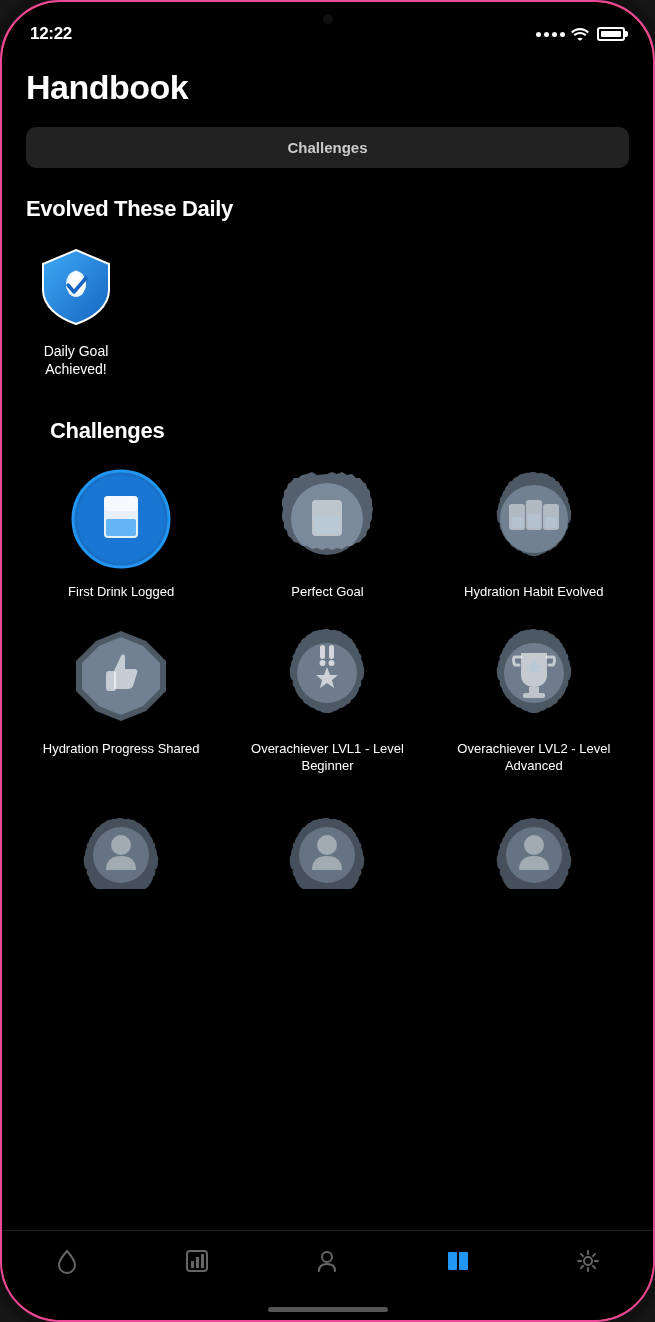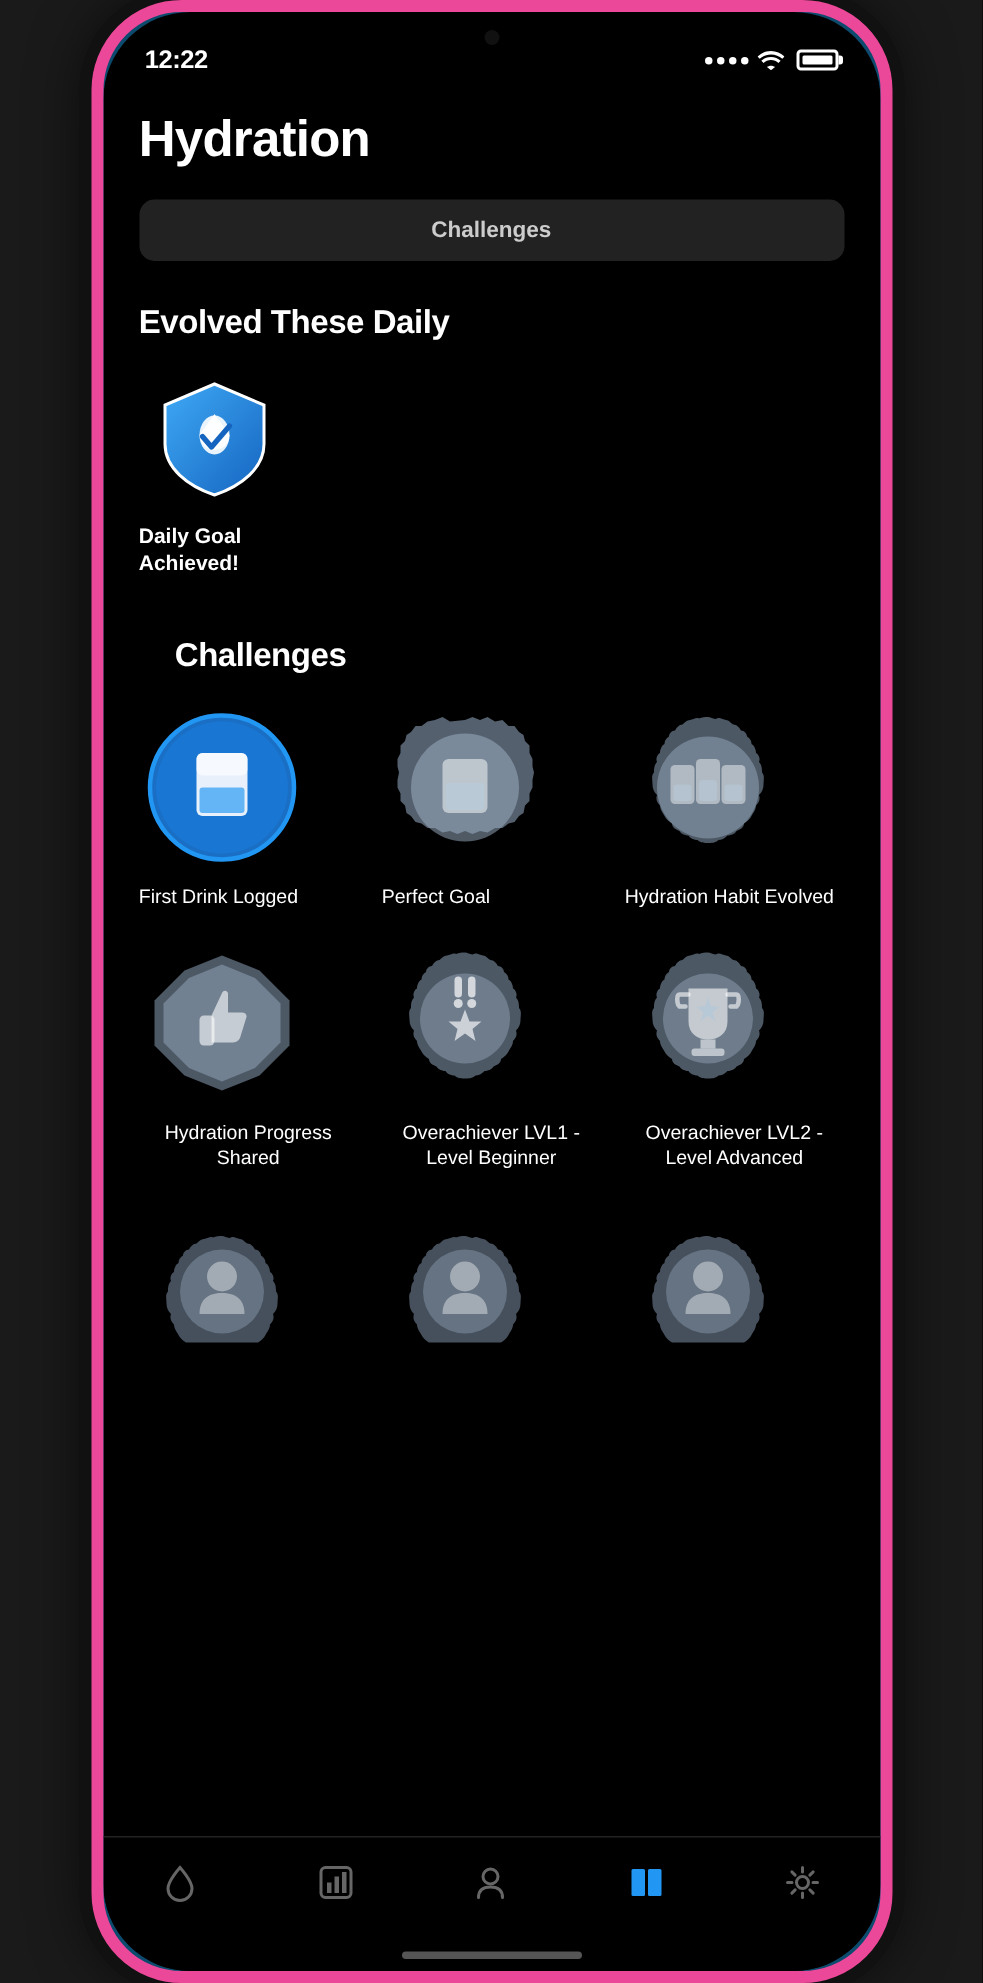--- a/index.html
+++ b/index.html
@@ -5,27 +5,27 @@
     * { margin: 0; padding: 0; box-sizing: border-box; }
     body {
       background: #1a1a1a;
       display: flex;
       justify-content: center;
       align-items: center;
       min-height: 100vh;
       font-family: -apple-system, BlinkMacSystemFont, 'SF Pro Display', 'Helvetica Neue', sans-serif;
     }
     .phone-frame {
-      width: 534px;
+      width: 655px;
       height: 1322px;
-      background: #0c4a6e;
+      background: #ef4444;
       border-radius: 60px;
       position: relative;
       overflow: hidden;
-      border: 8px solid #ec4899;
+      border: 2px solid #ec4899;
       box-shadow: 0 0 0 8px #111, 0 0 40px rgba(0,0,0,0.8);
     }
     .phone-screen {
       position: absolute;
       top: 0; left: 0; right: 0; bottom: 0;
       background: #000;
       border-radius: 58px;
       overflow: hidden;
       display: flex;
       flex-direction: column;
@@ -144,37 +144,38 @@
       width: 100px;
     }
     .shield-icon {
       width: 90px;
       height: 90px;
       margin-bottom: 10px;
     }
     .badge-label {
       color: #fff;
       font-size: 14px;
-      font-weight: 700;
+      font-weight: 400;
+      text-align: center;
       line-height: 1.3;
     }
     
     .challenges-section {
       padding: 0 24px;
     }
     .badge-grid {
       display: grid;
       grid-template-columns: repeat(3, 1fr);
       gap: 16px;
       margin-bottom: 20px;
     }
     .badge-item {
       display: flex;
       flex-direction: column;
-      align-items: flex-start;
+      align-items: center;
       gap: 10px;
     }
     .badge-icon {
       width: 110px;
       height: 110px;
     }
     .badge-item-label {
       color: #fff;
       font-size: 13px;
       font-weight: 500;
@@ -247,21 +248,21 @@
           <path d="M12 4C8.13 4 4.6 5.46 1.96 7.9L0 5.9C3.17 2.98 7.38 1 12 1s8.83 1.98 12 4.9l-1.96 2C19.4 5.46 15.87 4 12 4zm0 5c-2.57 0-4.9 1.01-6.62 2.66L3.42 9.7C5.68 7.63 8.69 6.4 12 6.4s6.32 1.23 8.58 3.3l-1.96 1.96C16.9 10.01 14.57 9 12 9zm0 5c-1.38 0-2.63.5-3.58 1.32L12 18l3.58-2.68C14.63 14.5 13.38 14 12 14z"></path>
         </svg>
         <div class="battery-icon">
           <div class="battery-fill"></div>
         </div>
       </div>
     </div>
 
     <div class="scroll-content">
 
-      <div class="page-title">Hydration</div>
+      <div class="page-title">Handbook</div>
 
       <div class="tab-switcher">
         <button class="tab-btn inactive">Challenges</button>
       </div>
 
       <div class="section-title">Evolved These Daily</div>
 
       <div class="daily-badge-container">
         <div class="daily-badge">
           <svg class="shield-icon" viewBox="0 0 90 90" xmlns="http://www.w3.org/2000/svg">

